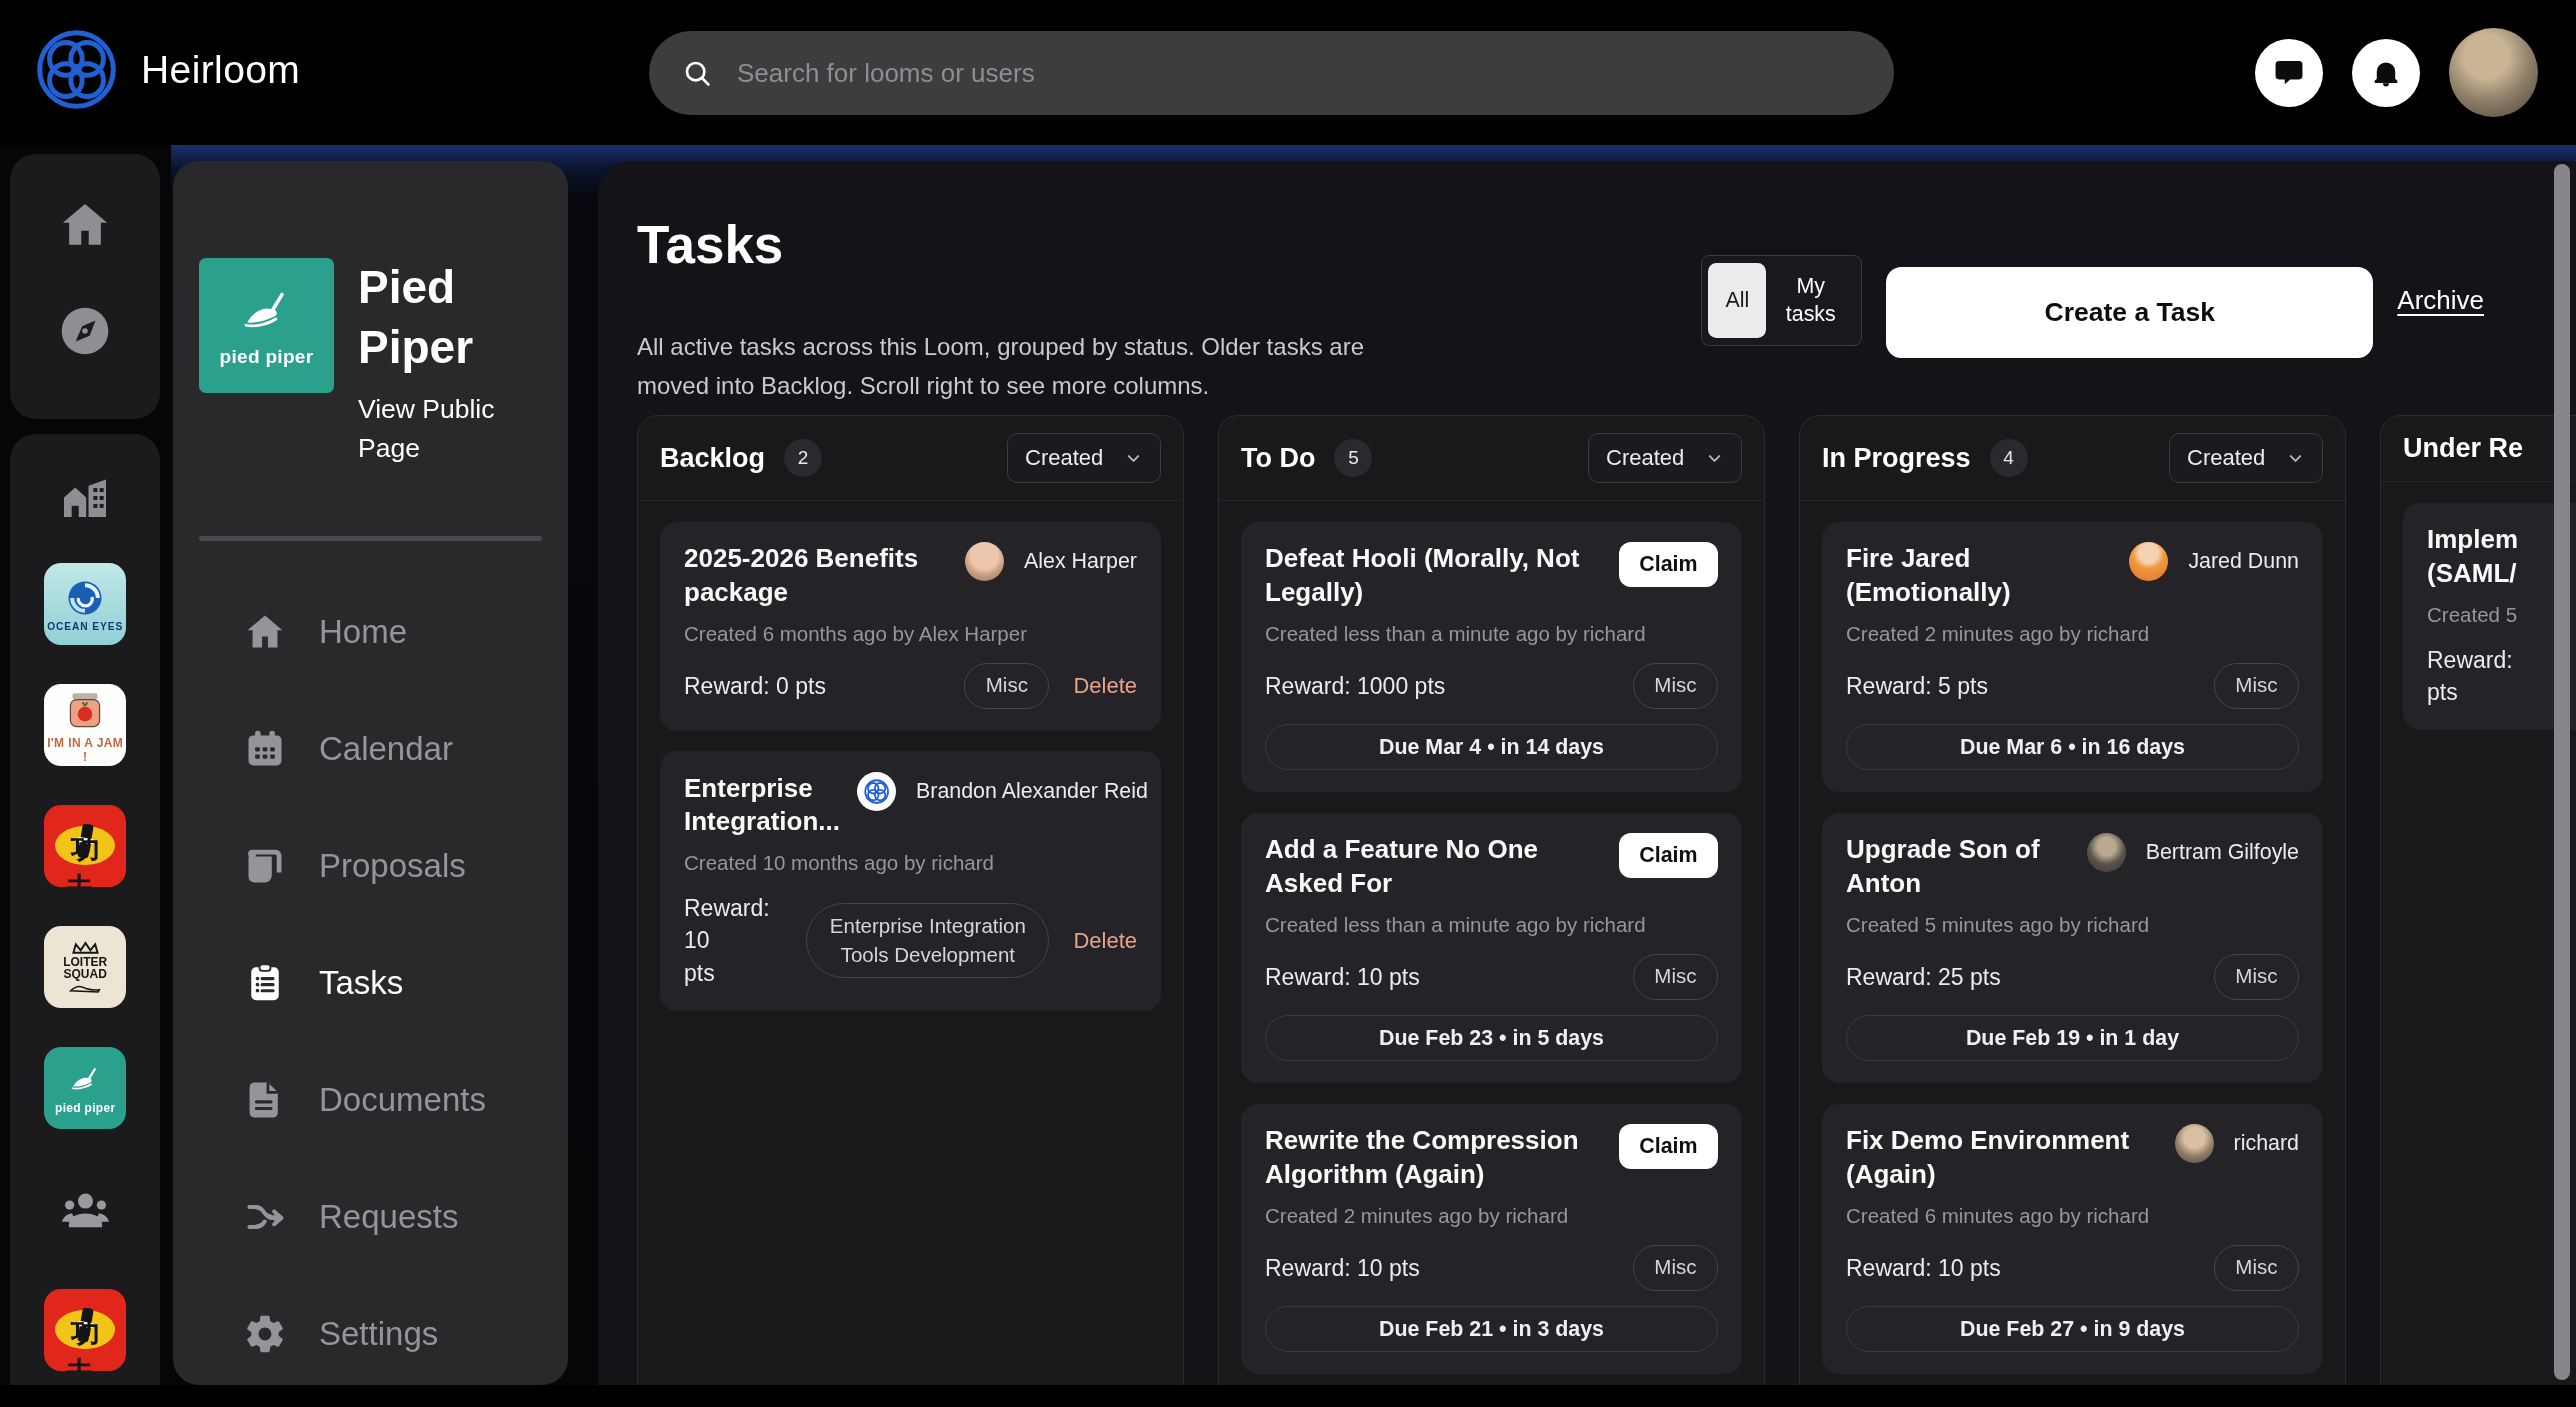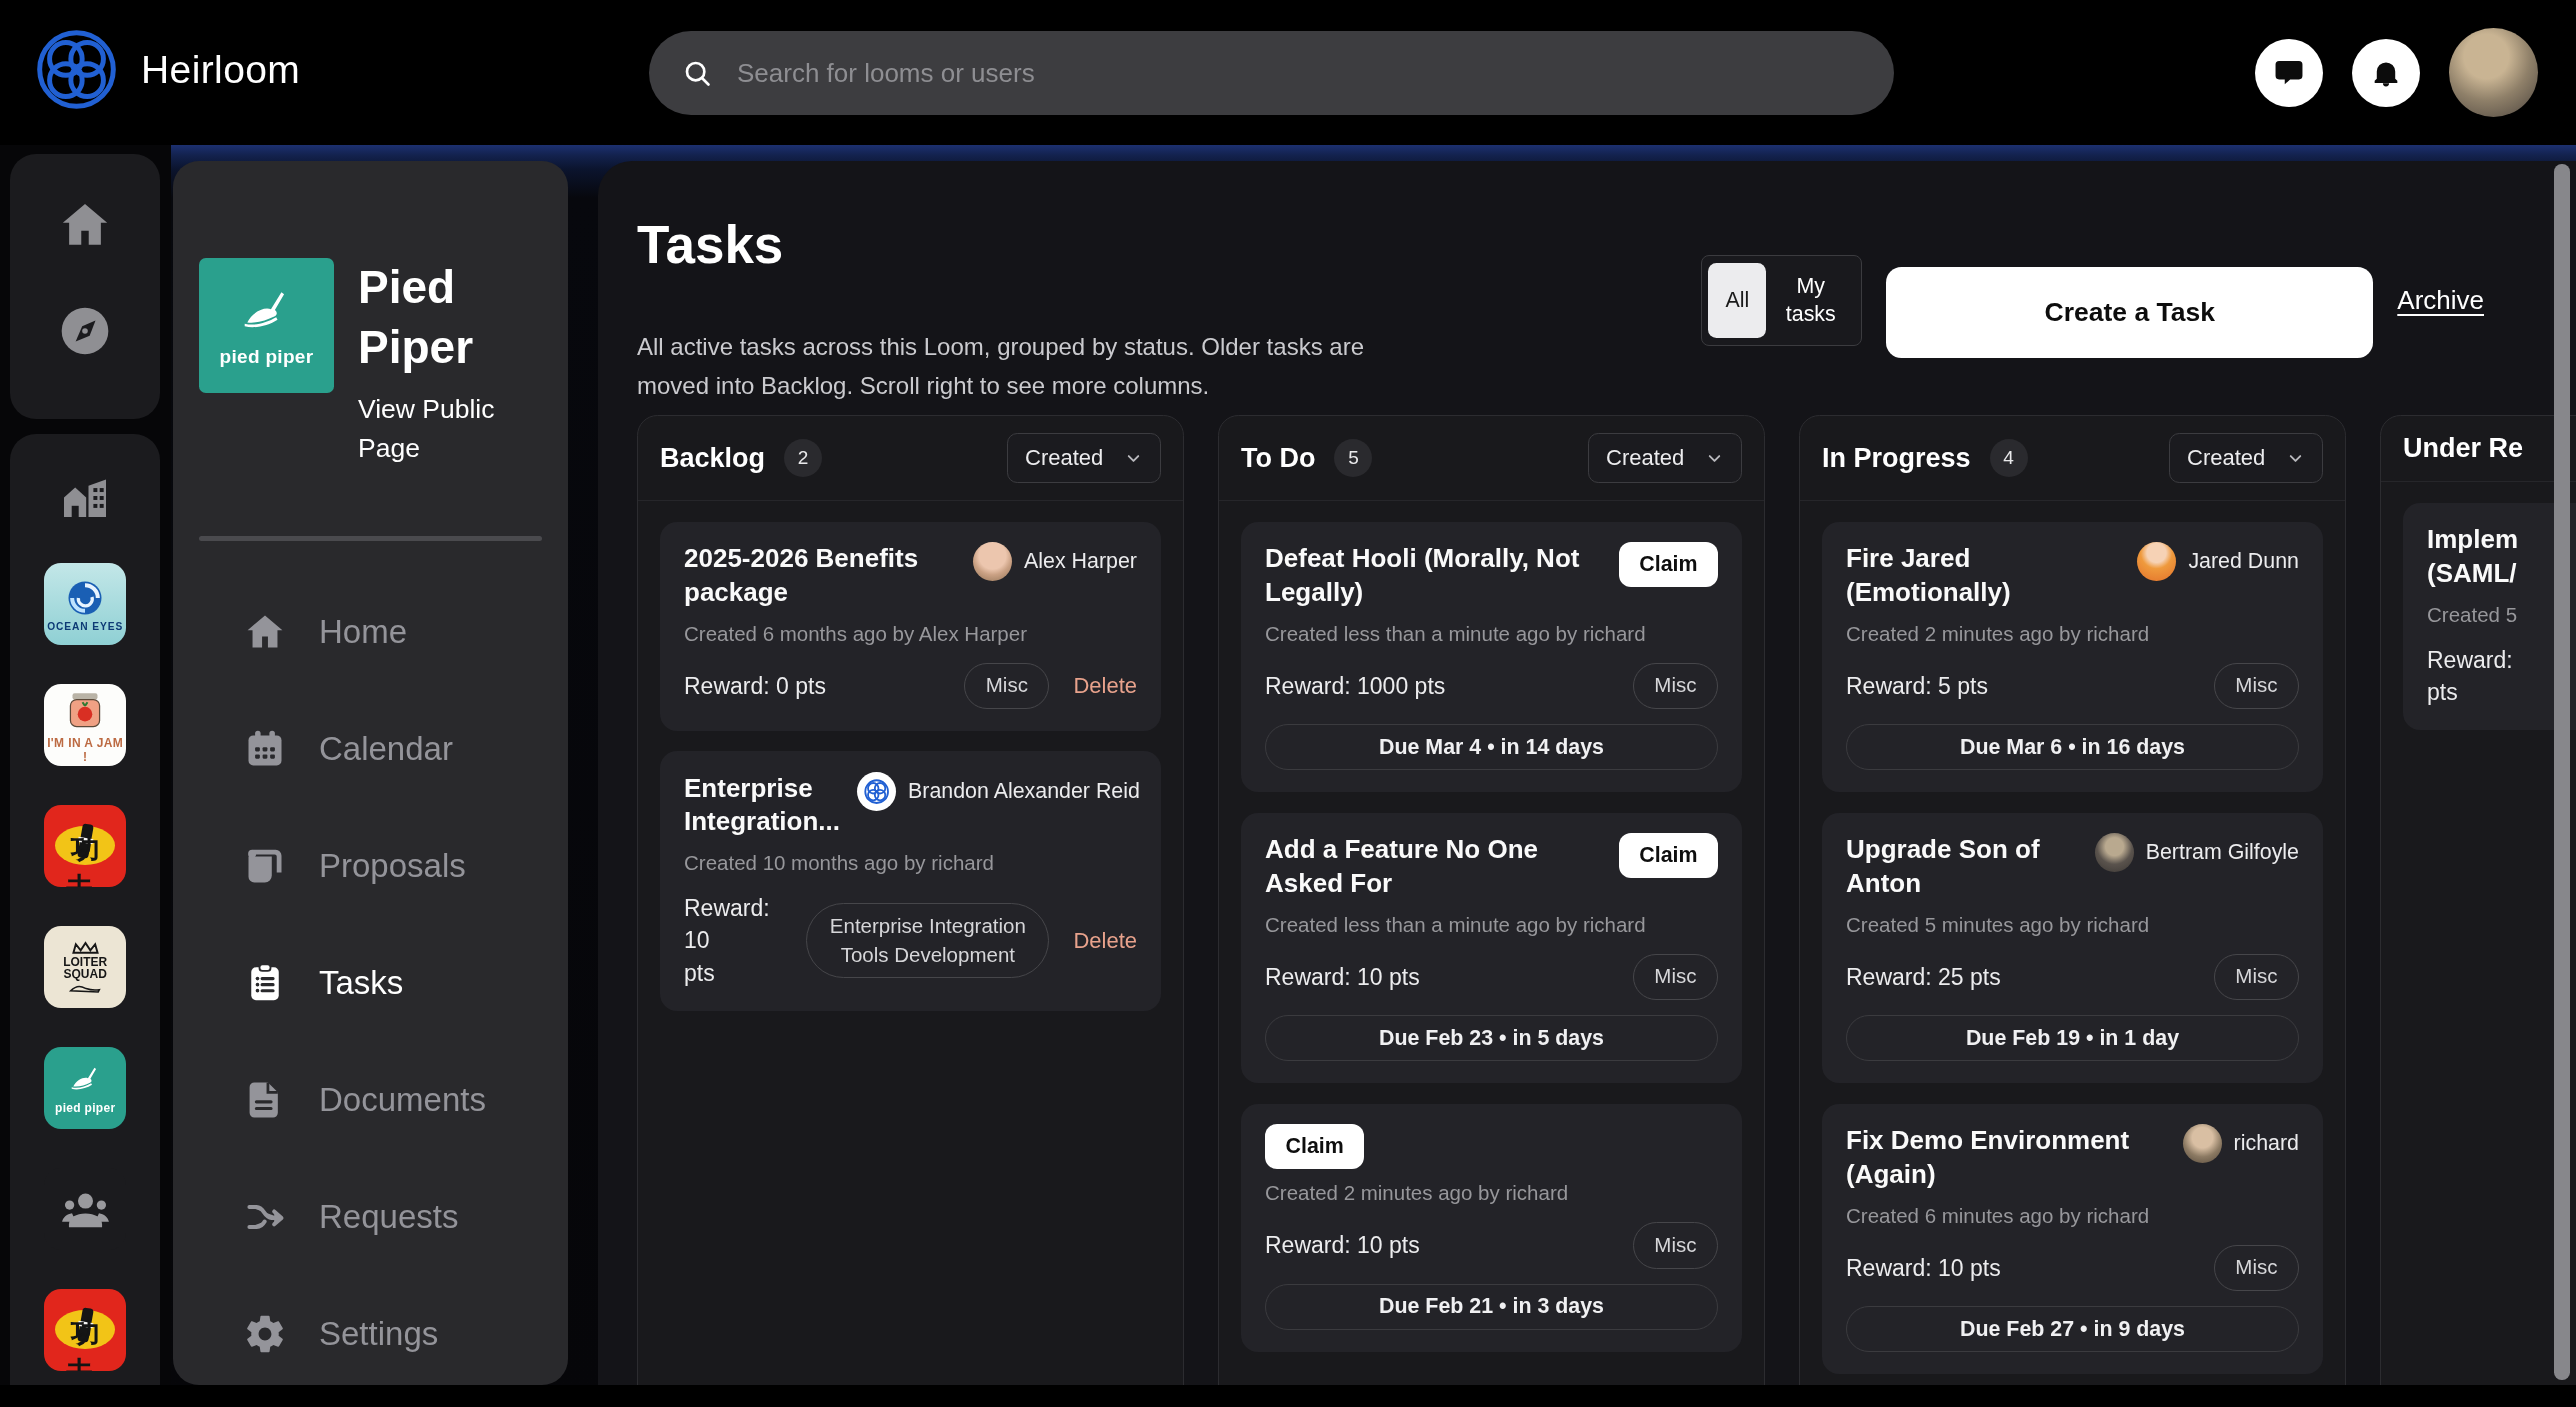--- a/index.html
+++ b/index.html
@@ -85,21 +85,21 @@
   .col-title-wrap{display:flex;align-items:center;gap:19px;}
   .col-title{margin:0;color:#fff;font-size:27px;font-weight:700;white-space:nowrap;}
   .col-count{min-width:38px;height:38px;border-radius:50%;background:#2a2a2e;color:#e9e9eb;font-size:19px;display:flex;align-items:center;justify-content:center;}
   .col-sort{display:flex;align-items:center;justify-content:space-between;width:154px;height:50px;padding:0 17px;background:#1b1b1f;border:1.7px solid #3c3c40;border-radius:10.2px;color:#ececee;font-size:22px;cursor:pointer;}
   .chev svg{width:19px;height:19px;display:block;}
   .card-list{padding:20.5px 22px;display:flex;flex-direction:column;gap:20.5px;overflow:hidden;}
   .card{background:#232328;border-radius:17px;padding:20.5px 24px 22px 24px;cursor:pointer;}
   .card-top{display:flex;justify-content:space-between;gap:17px;}
   .card-title{margin:0;flex:1;color:#fafafa;font-size:26px;font-weight:700;line-height:1.3;white-space:pre-line;}
   .claim-btn{flex:0 0 auto;align-self:flex-start;background:#fff;color:#0e0e0e;border:none;border-radius:12px;padding:10.2px 20.5px;font-size:21.4px;font-weight:700;cursor:pointer;}
-  .assignee{flex:0 0 auto;display:flex;align-items:center;gap:12px;align-self:flex-start;height:39px;text-align:right;}
+  .assignee{flex:0 0 auto;display:flex;align-items:center;gap:20px;align-self:flex-start;height:39px;text-align:right;}
   .avatar{width:39px;height:39px;border-radius:50%;display:flex;align-items:center;justify-content:center;overflow:hidden;flex:0 0 auto;}
   .avatar svg{width:70%;height:70%;}
   .assignee-name{color:#ececee;font-size:21.4px;white-space:nowrap;}
   .av-alex{background:radial-gradient(circle at 50% 35%,#ecc6ae 0 42%,#caa184 60%,#8d6f52 100%);}
   .av-logo{background:#fff;}
   .av-jared{background:radial-gradient(circle at 50% 28%,#f6d2b5 0 28%,#ef9a3d 46%,#e2702a 100%);}
   .av-gilfoyle{background:radial-gradient(circle at 50% 35%,#b9a98f 0 28%,#5a534d 55%,#3a3633 100%);}
   .av-richard{background:radial-gradient(circle at 50% 35%,#d9bfa3 0 32%,#8c7a63 60%,#55483a 100%);}
   .card-created{margin-top:12px;color:#97979b;font-size:20.5px;}
   .reward-row{margin-top:17px;display:flex;align-items:center;justify-content:space-between;gap:17px;}
@@ -452,20 +452,22 @@
               <div class="reward-row">
                 <span class="reward">Reward: 10 pts</span>
                 <div class="row-right">
                   <span class="tag-pill">Misc</span>
                 </div>
               </div>
               <button class="due-btn">Due Feb 23 • in 5 days</button>
             </article>
             <article class="card">
               <div class="card-top">
+                <h3 class="card-title">Rewrite the Compression
+Algorithm (Again)</h3>
                 <button class="claim-btn">Claim</button>
               </div>
               <div class="card-created">Created 2 minutes ago by richard</div>
               <div class="reward-row">
                 <span class="reward">Reward: 10 pts</span>
                 <div class="row-right">
                   <span class="tag-pill">Misc</span>
                 </div>
               </div>
               <button class="due-btn">Due Feb 21 • in 3 days</button>

